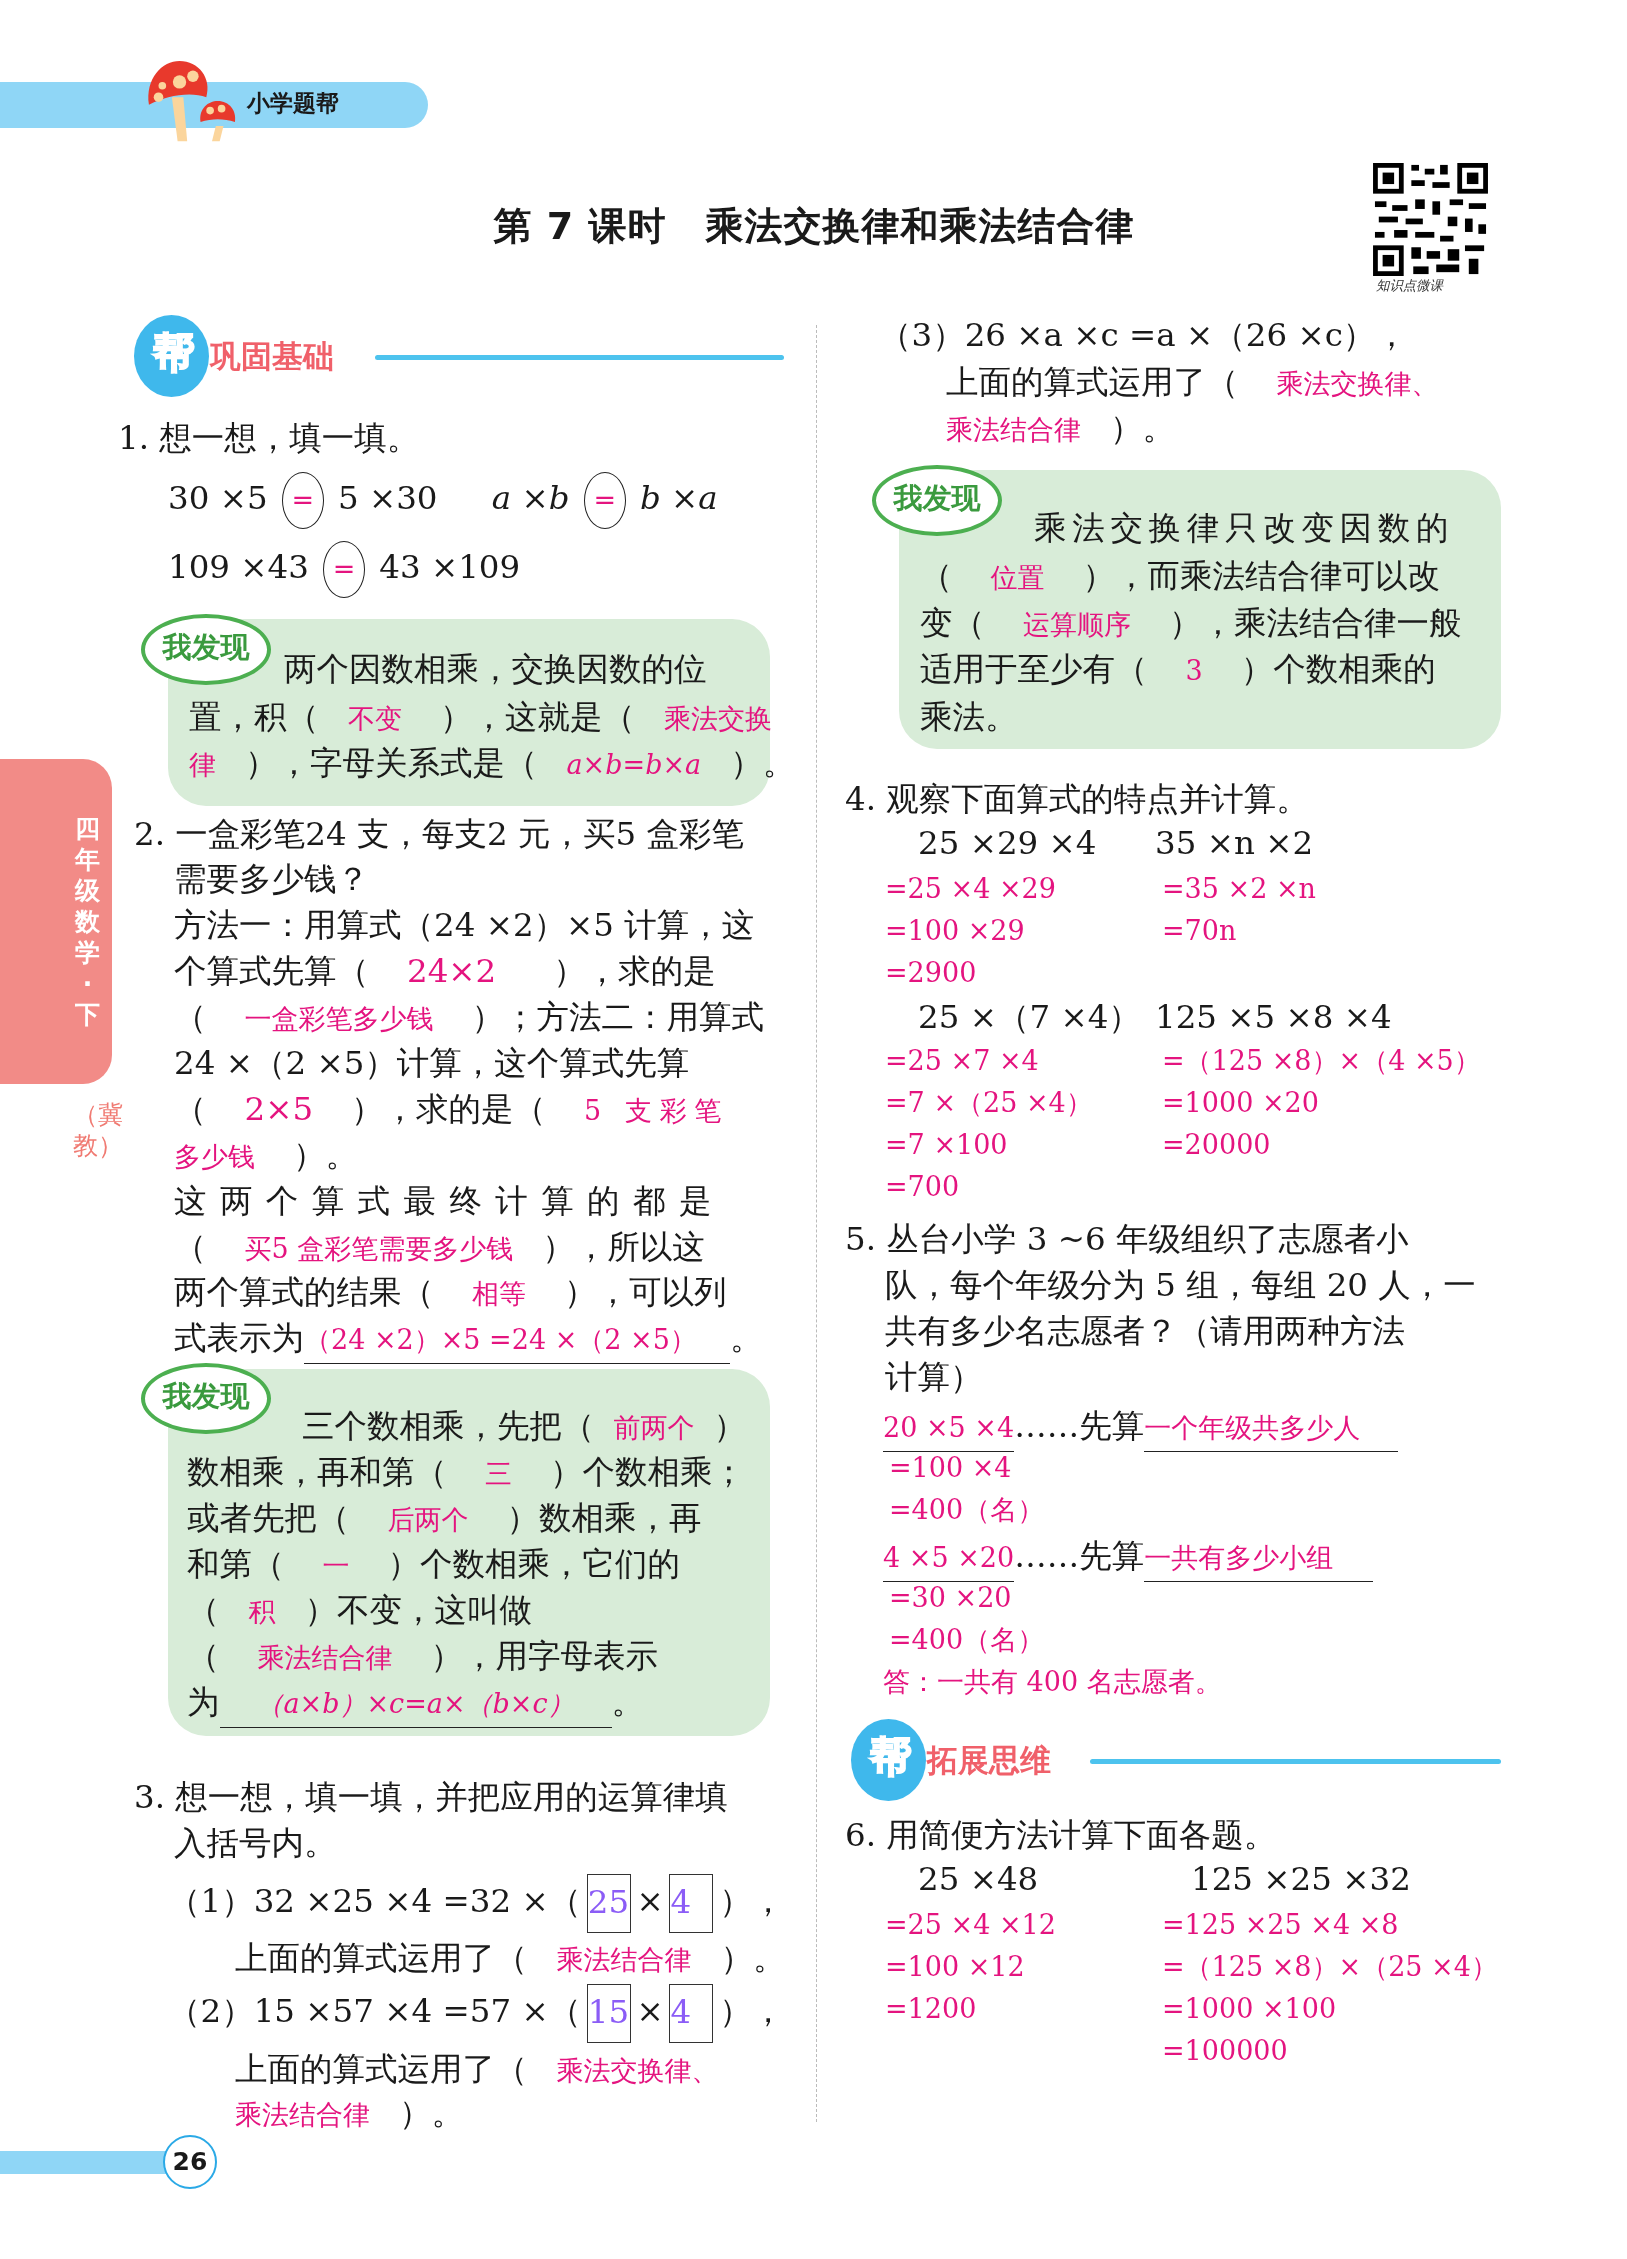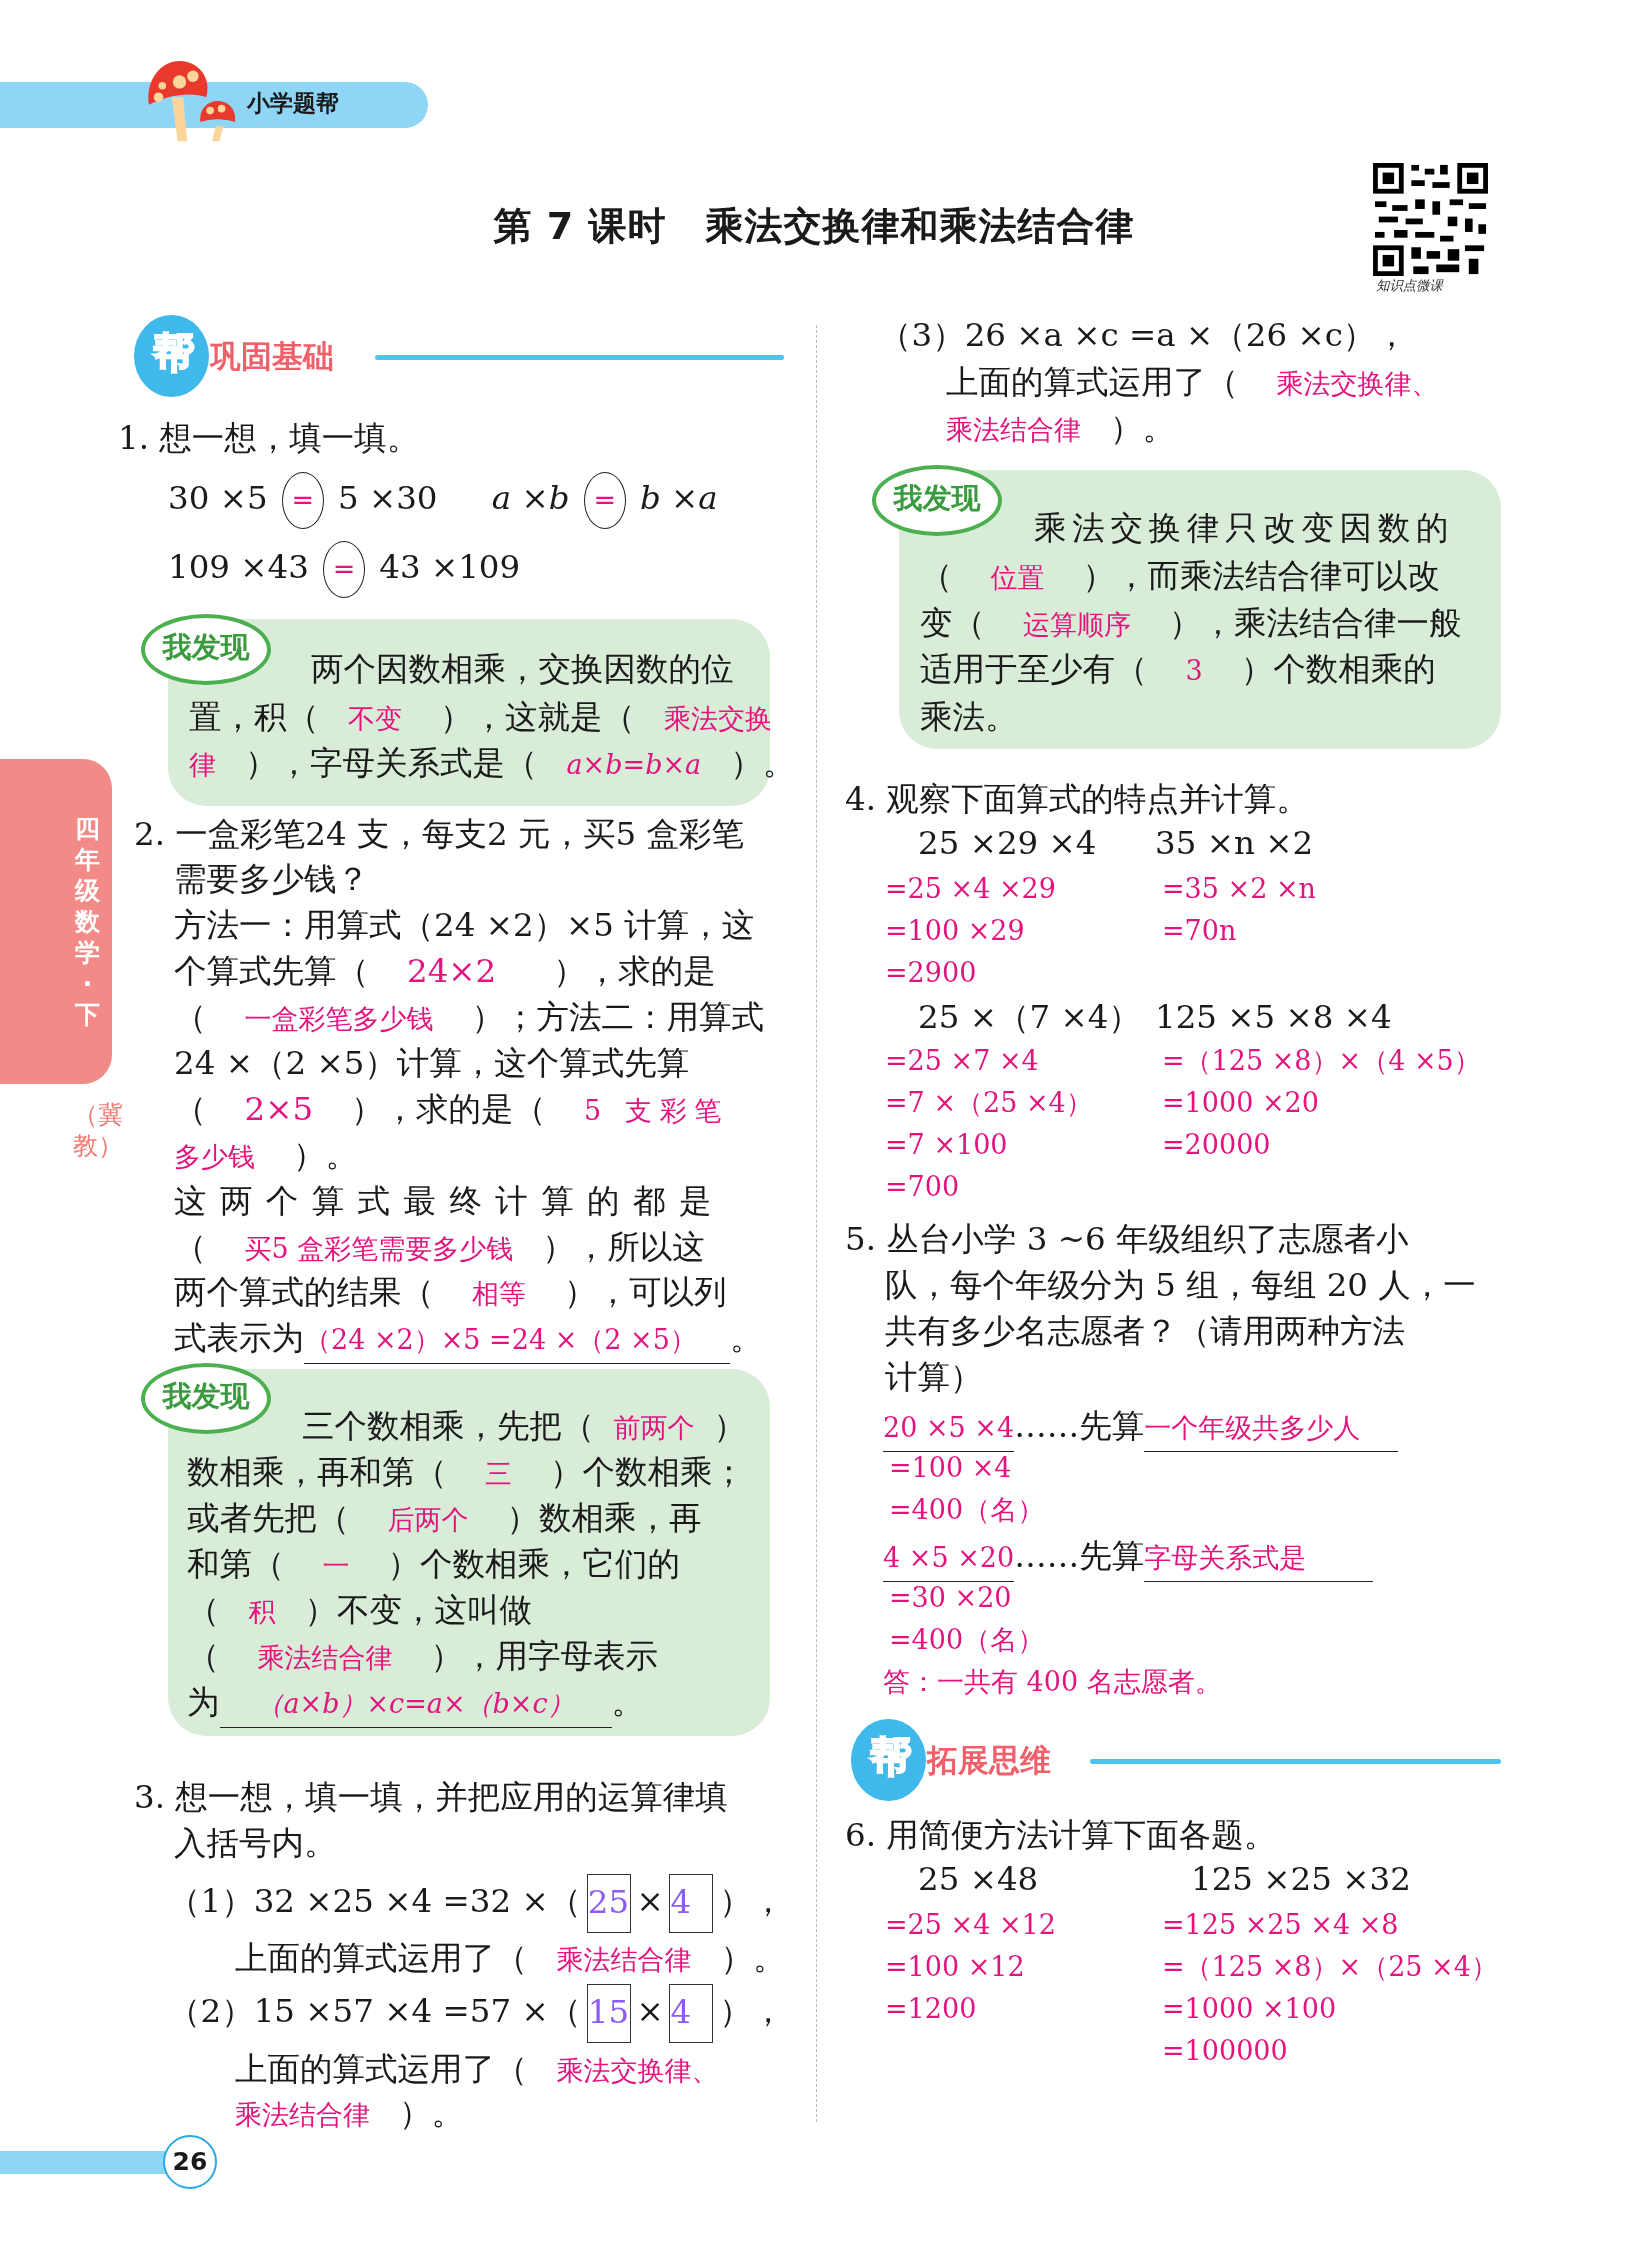--- a/index.html
+++ b/index.html
@@ -136,21 +136,21 @@
 <div class="abs txt" style="left:168px;top:541px">
   <span>109 ×43</span>
   <span class="circ">=</span>
   <span>43 ×109</span>
 </div>
 
 <div class="abs gbox" style="left:168px;top:619px;width:602px;height:187px"></div>
 <div class="gbubble" style="left:141px;top:614px">
     <span>我发现</span>
   </div>
-<div class="abs txt" style="left:311px;top:646px">两个因数相乘，交换因数的位</div>
+<div class="abs txt" style="left:284px;top:646px">两个因数相乘，交换因数的位</div>
 <div class="abs txt" style="left:189px;top:694px">
   <span>置，积（</span><span class="pink txt-sm" style="padding:0 38px 0 29px">不变</span><span>），这就是（</span><span class="pink txt-sm" style="padding-left:29px">乘法交换</span>
 </div>
 <div class="abs txt" style="left:189px;top:740px">
   <span class="pink txt-sm" style="padding-right:29px">律</span><span>），字母关系式是（</span><span class="pink txt-sm it" style="padding:0 29px 0 29px">a×b=b×a</span><span>）。</span>
 </div>
 
 <div class="abs txt" style="left:134px;top:811px">2. 一盒彩笔24 支，每支2 元，买5 盒彩笔</div>
 <div class="abs txt" style="left:174px;top:856px">需要多少钱？</div>
 <div class="abs txt" style="left:174px;top:902px">方法一：用算式（24 ×2）×5 计算，这</div>
@@ -268,21 +268,21 @@
 <div class="abs txt" style="left:845px;top:1216px">5. 丛台小学 3 ~6 年级组织了志愿者小</div>
 <div class="abs txt" style="left:885px;top:1262px">队，每个年级分为 5 组，每组 20 人，一</div>
 <div class="abs txt" style="left:885px;top:1308px">共有多少名志愿者？（请用两种方法</div>
 <div class="abs txt" style="left:885px;top:1354px">计算）</div>
 <div class="abs txt" style="left:883px;top:1403px">
   <span class="pink txt-sm uline">20 ×5 ×4</span><span>……先算</span><span class="pink txt-sm uline" style="width:254px">一个年级共多少人</span>
 </div>
 <div class="abs txt pink txt-sm" style="left:889px;top:1445px">=100 ×4</div>
 <div class="abs txt pink txt-sm" style="left:889px;top:1487px">=400（名）</div>
 <div class="abs txt" style="left:883px;top:1533px">
-  <span class="pink txt-sm uline">4 ×5 ×20</span><span>……先算</span><span class="pink txt-sm uline" style="width:229px">字母关系式是</span>
+  <span class="pink txt-sm uline">4 ×5 ×20</span><span>……先算</span><span class="pink txt-sm uline" style="width:229px">一共有多少小组</span>
 </div>
 <div class="abs txt pink txt-sm" style="left:889px;top:1575px">=30 ×20</div>
 <div class="abs txt pink txt-sm" style="left:889px;top:1617px">=400（名）</div>
 <div class="abs txt pink txt-sm" style="left:883px;top:1659px">答：一共有 400 名志愿者。</div>
 
 <div class="abs sec-head" style="left:851px;top:1719px;width:650px">
   <div class="sec-circle"></div>
   <div class="sec-bang">帮</div>
   <div class="sec-label">拓展思维</div>
   <div class="sec-line" style="left:239px;width:411px"></div>

